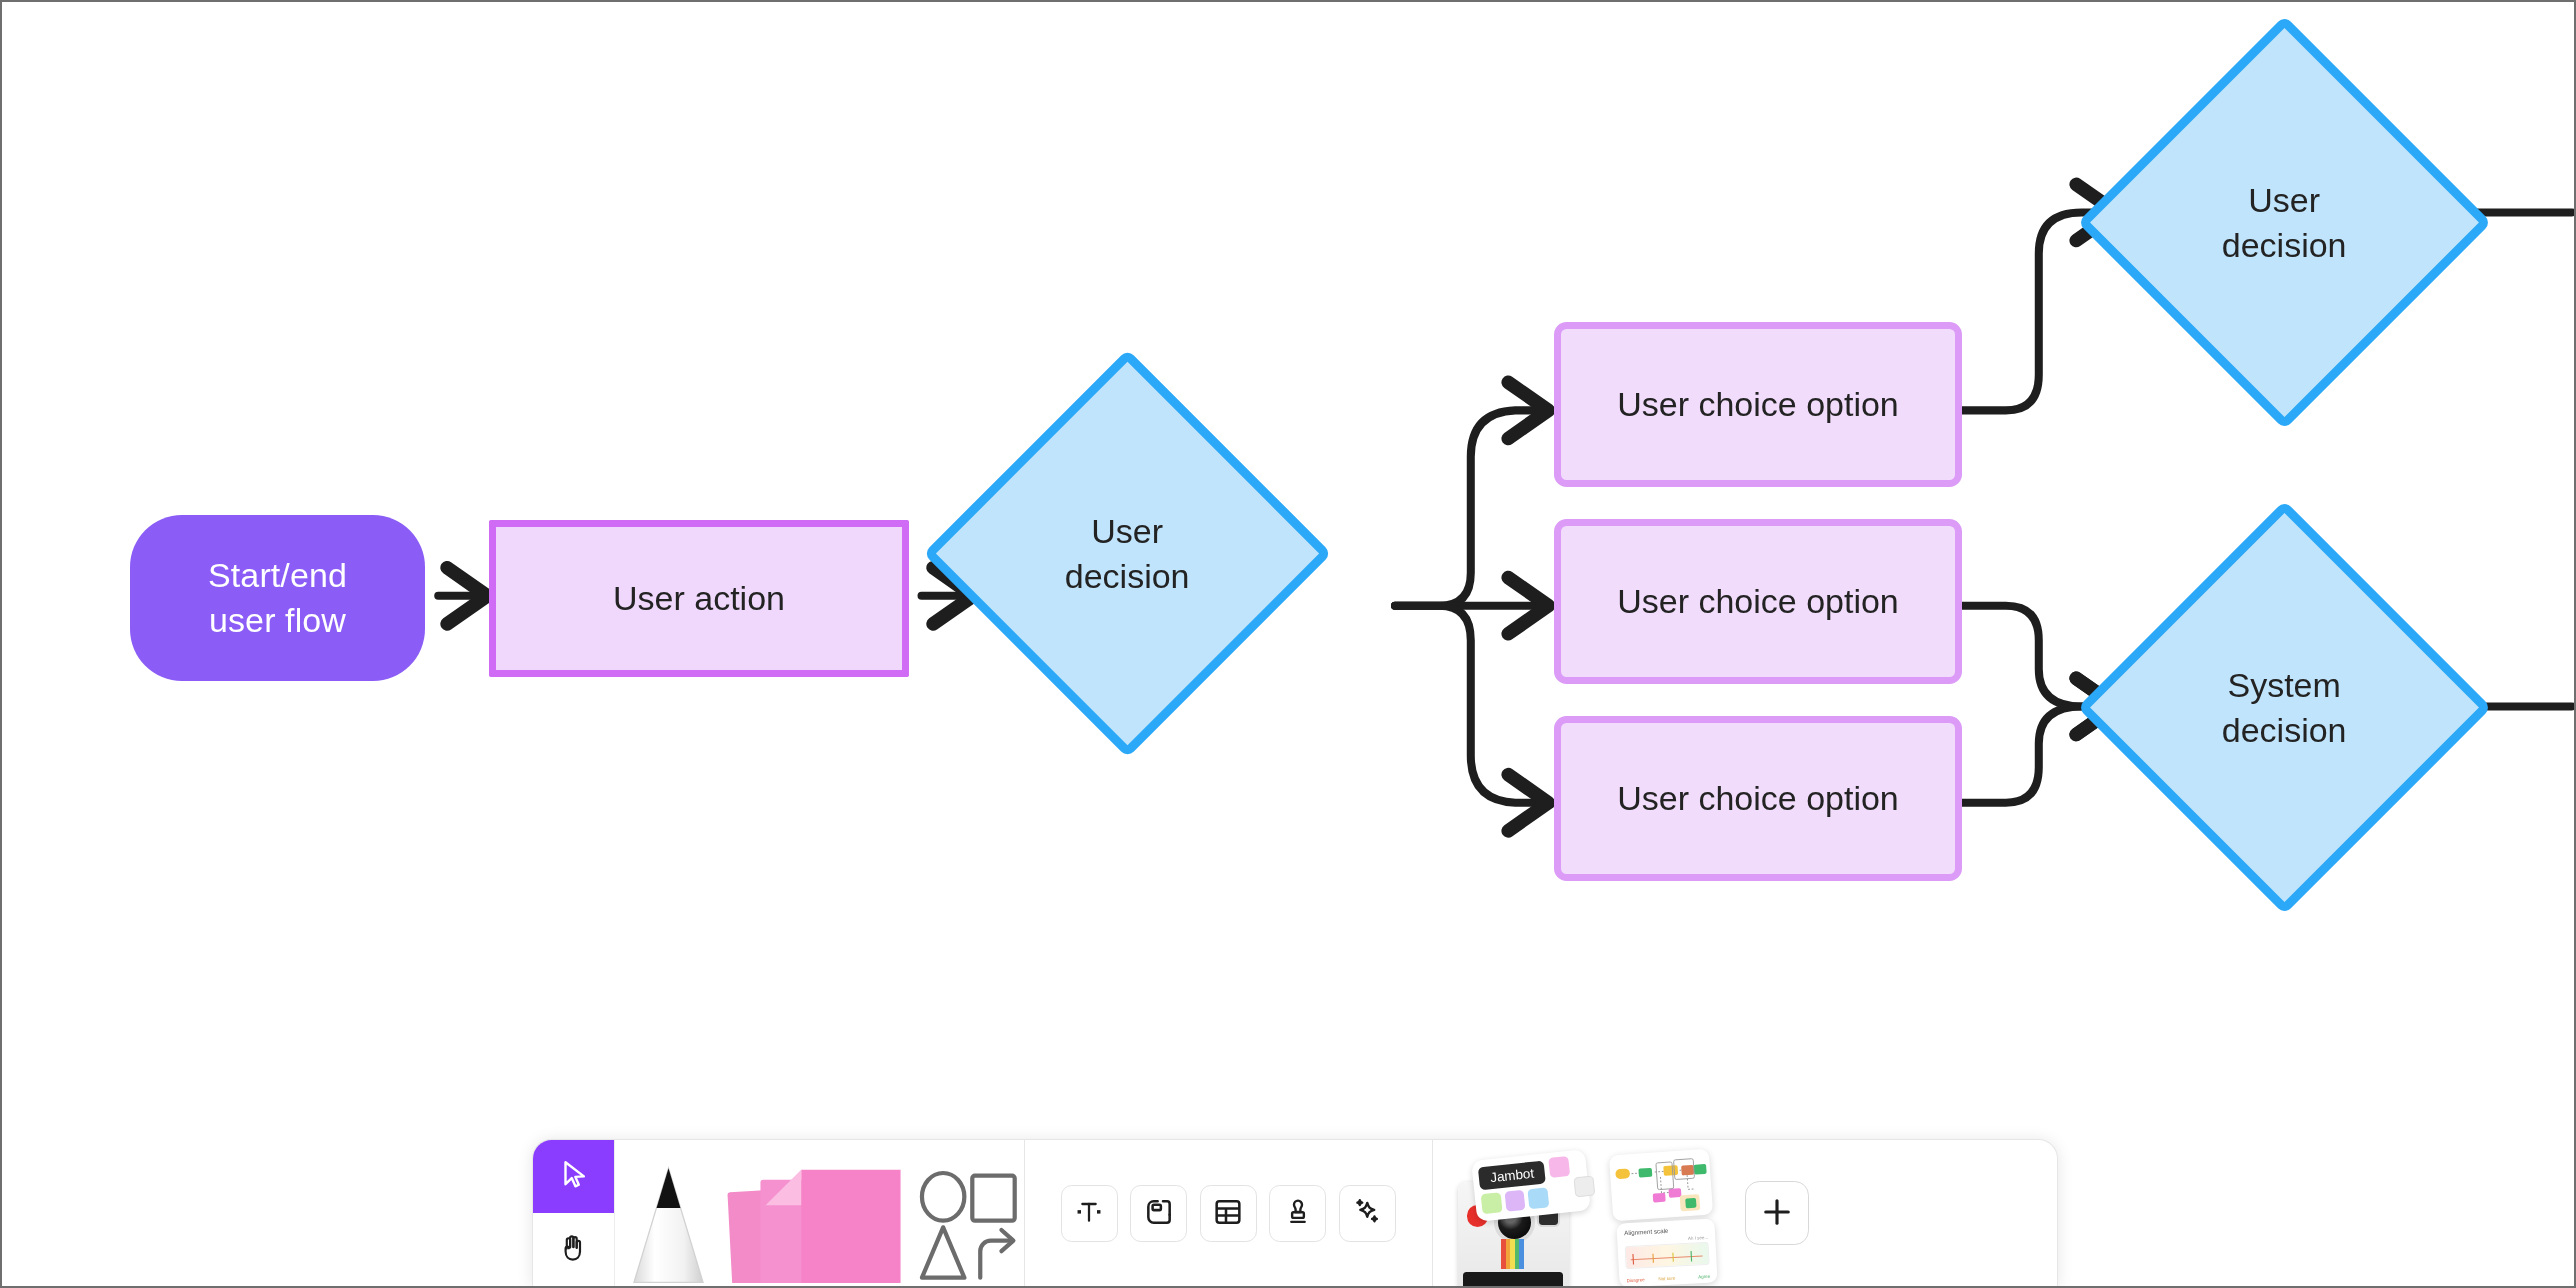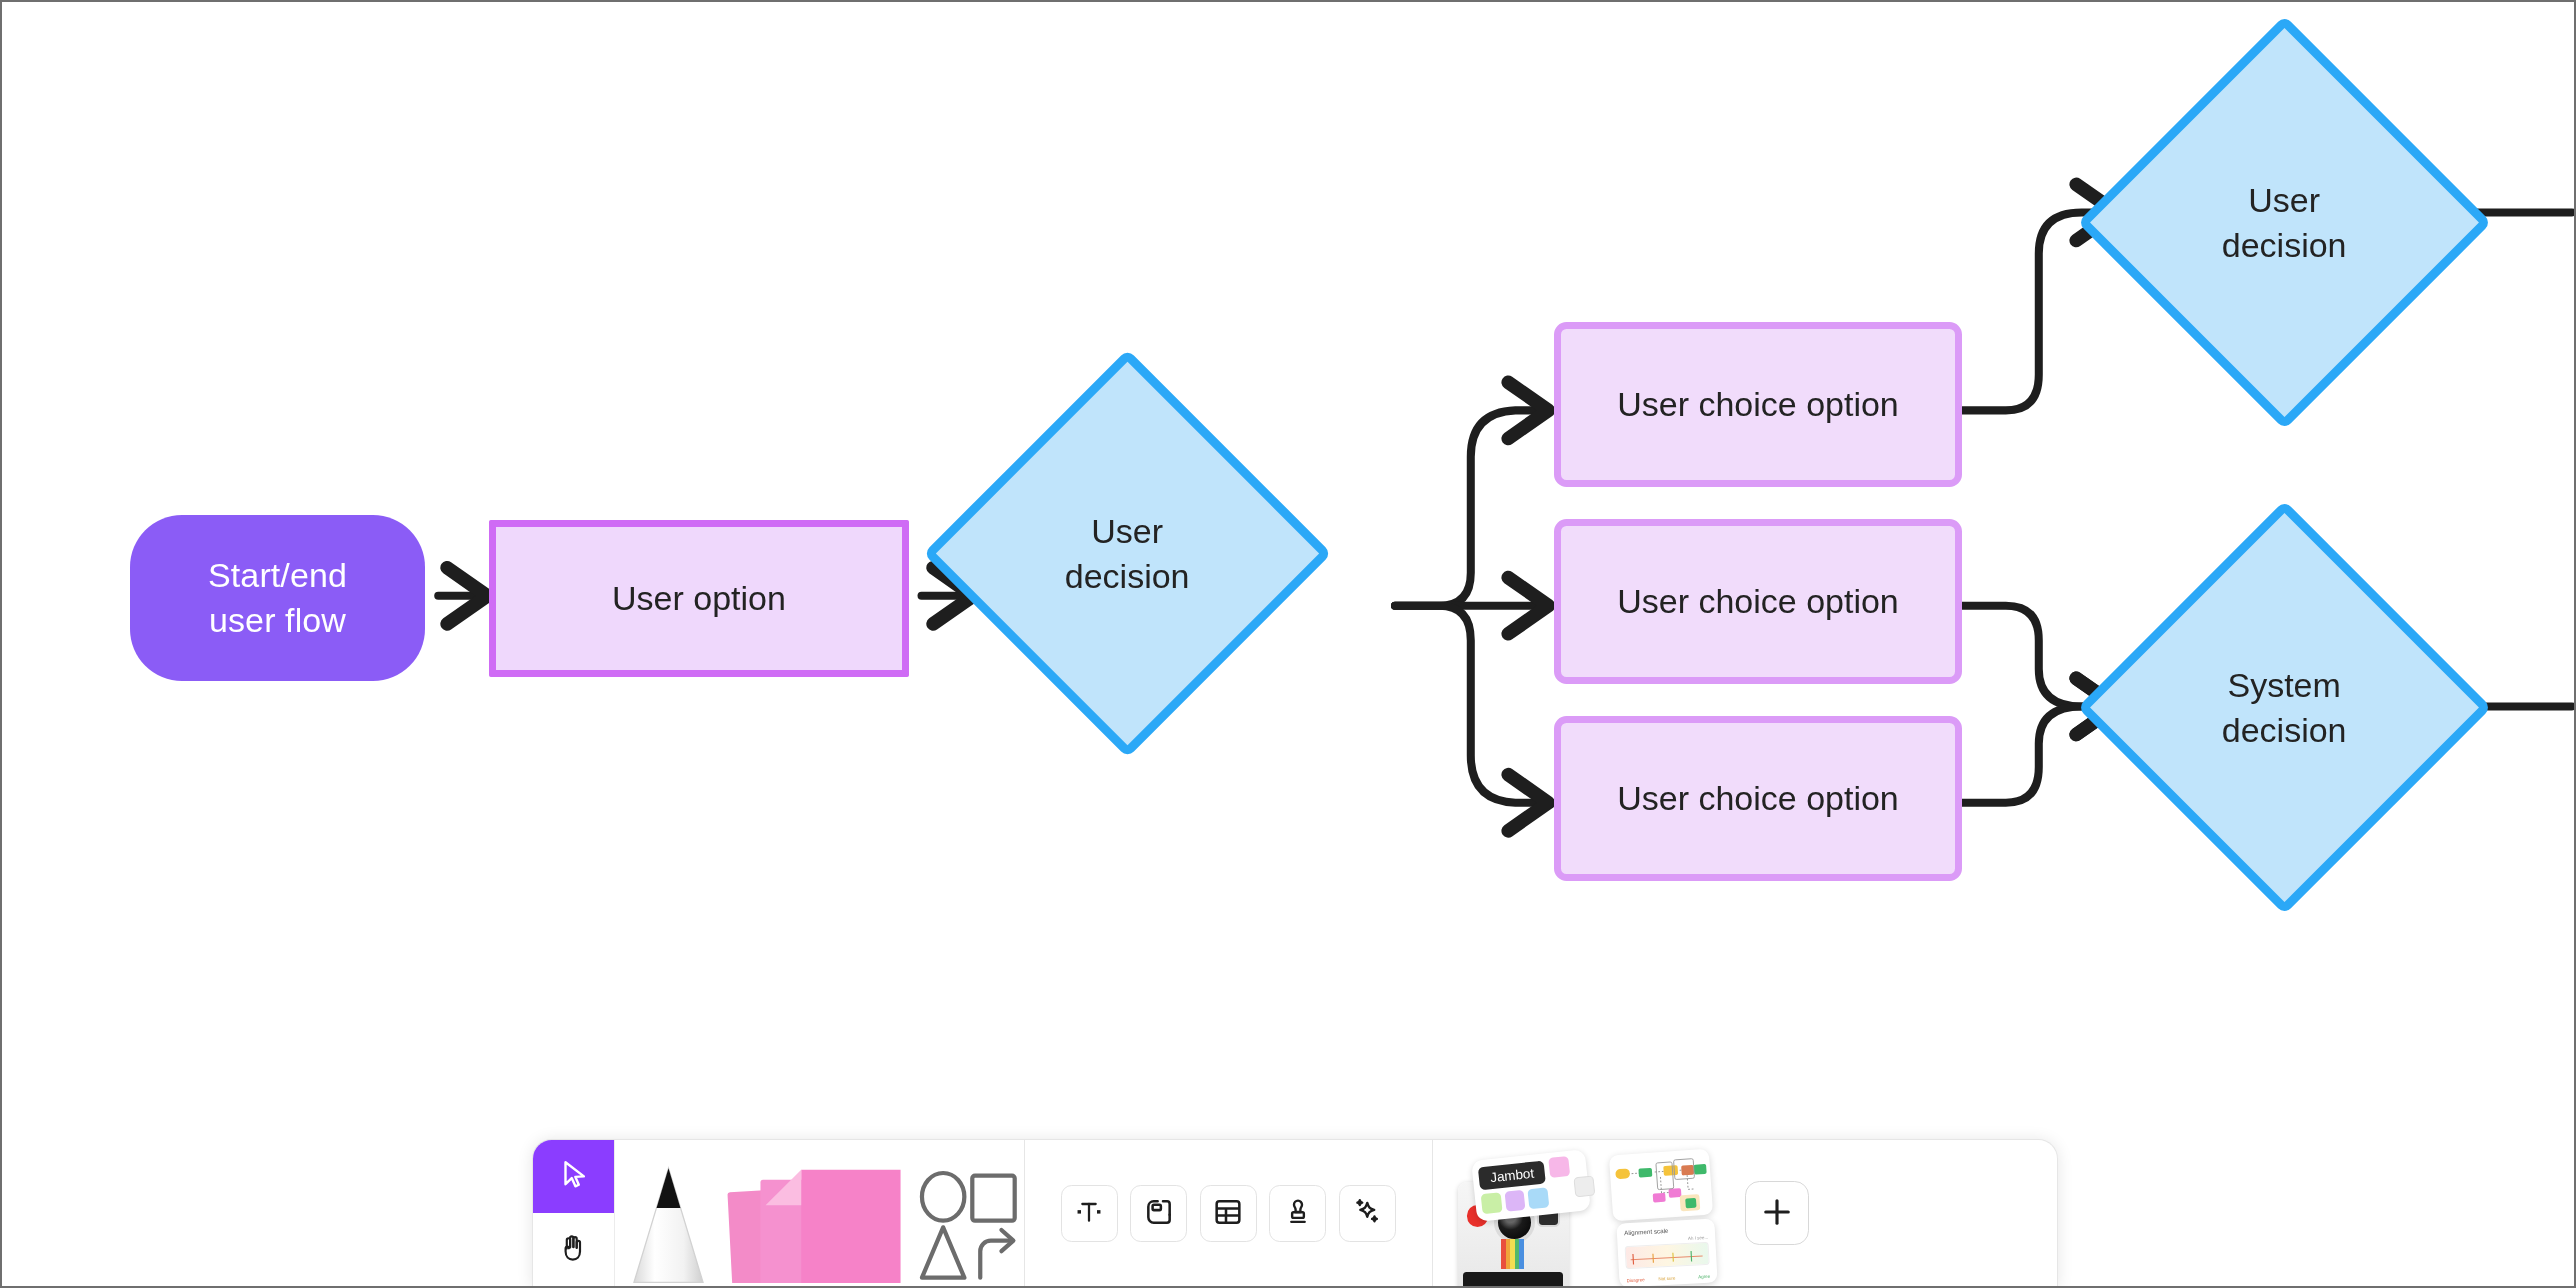--- a/index.html
+++ b/index.html
@@ -280,21 +280,21 @@
       <g fill="none" stroke="#1E1E1E" stroke-width="9" stroke-linecap="round">
 
         <path d="M2741,236 L2880,236"></path>
         <path d="M2741,790 L2880,790"></path>
       </g>
     </svg>
 
     <div class="node node-start" style="left:128px; top:513px; width:295px; height:166px;">Start/end
 user flow</div>
 
-    <div class="node node-action" style="left:487px; top:518px; width:420px; height:157px;">User option</div>
+    <div class="node node-action" style="left:487px; top:518px; width:420px; height:157px;">User action</div>
 
     <div class="node node-diamond" style="left:981px; top:407px; width:289px; height:289px;">
       <span>User
 decision</span>
     </div>
 
     <div class="node node-choice" style="left:1552px; top:320px; width:408px; height:165px;">User choice option</div>
 
     <div class="node node-choice" style="left:1552px; top:517px; width:408px; height:165px;">User choice option</div>
 

